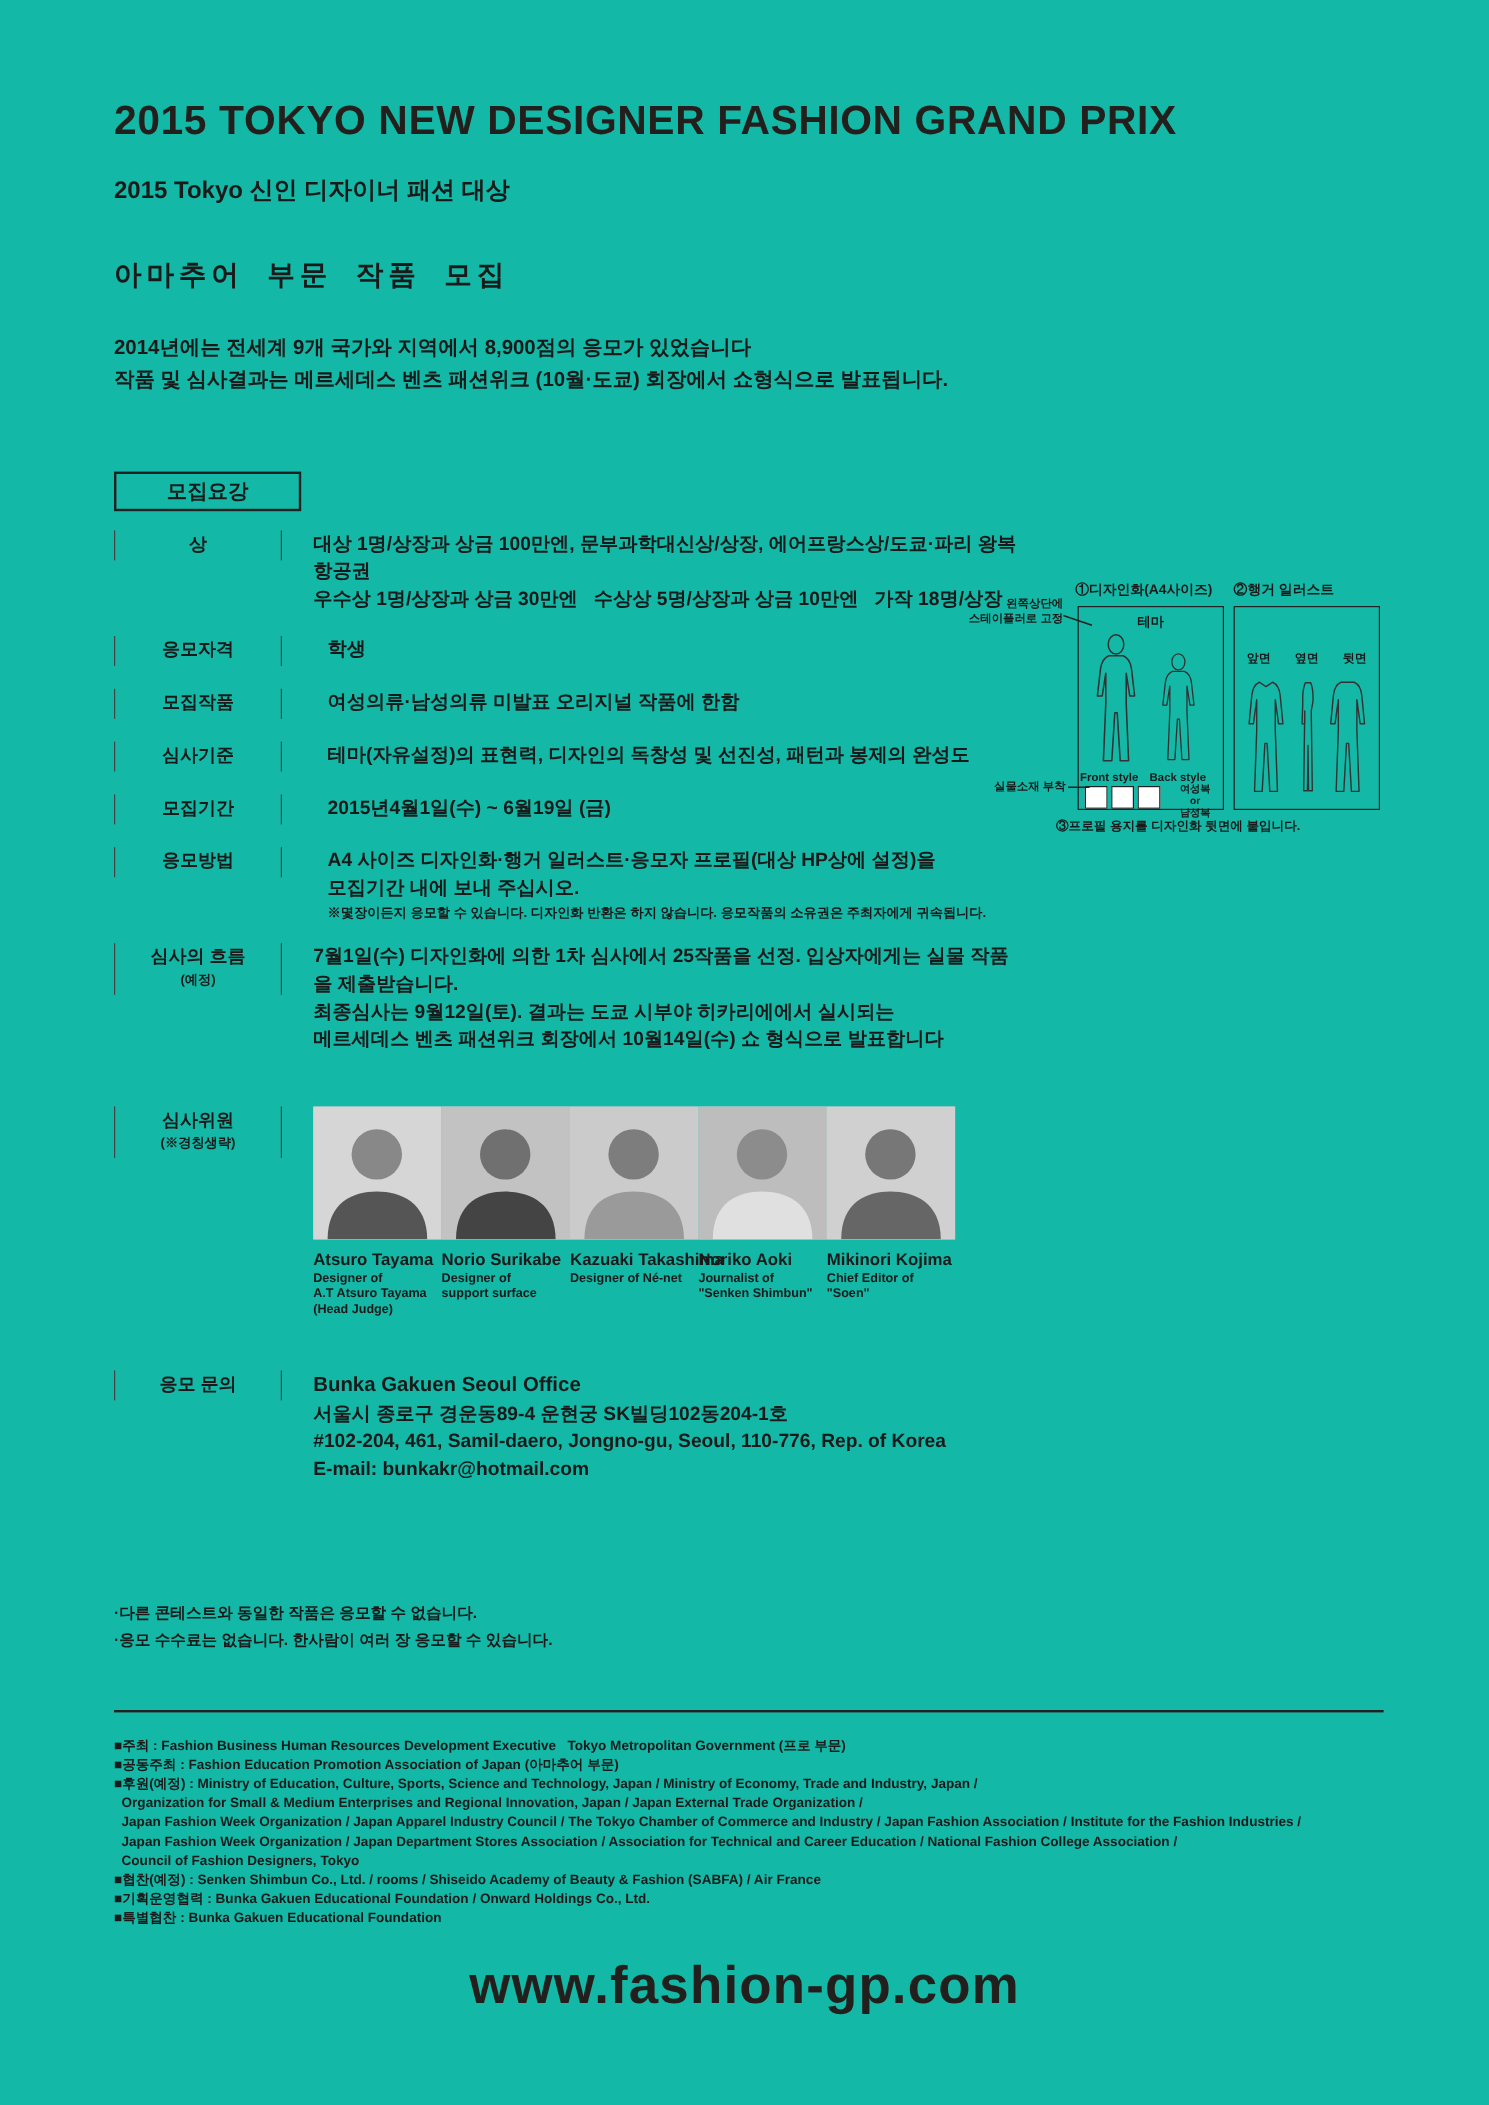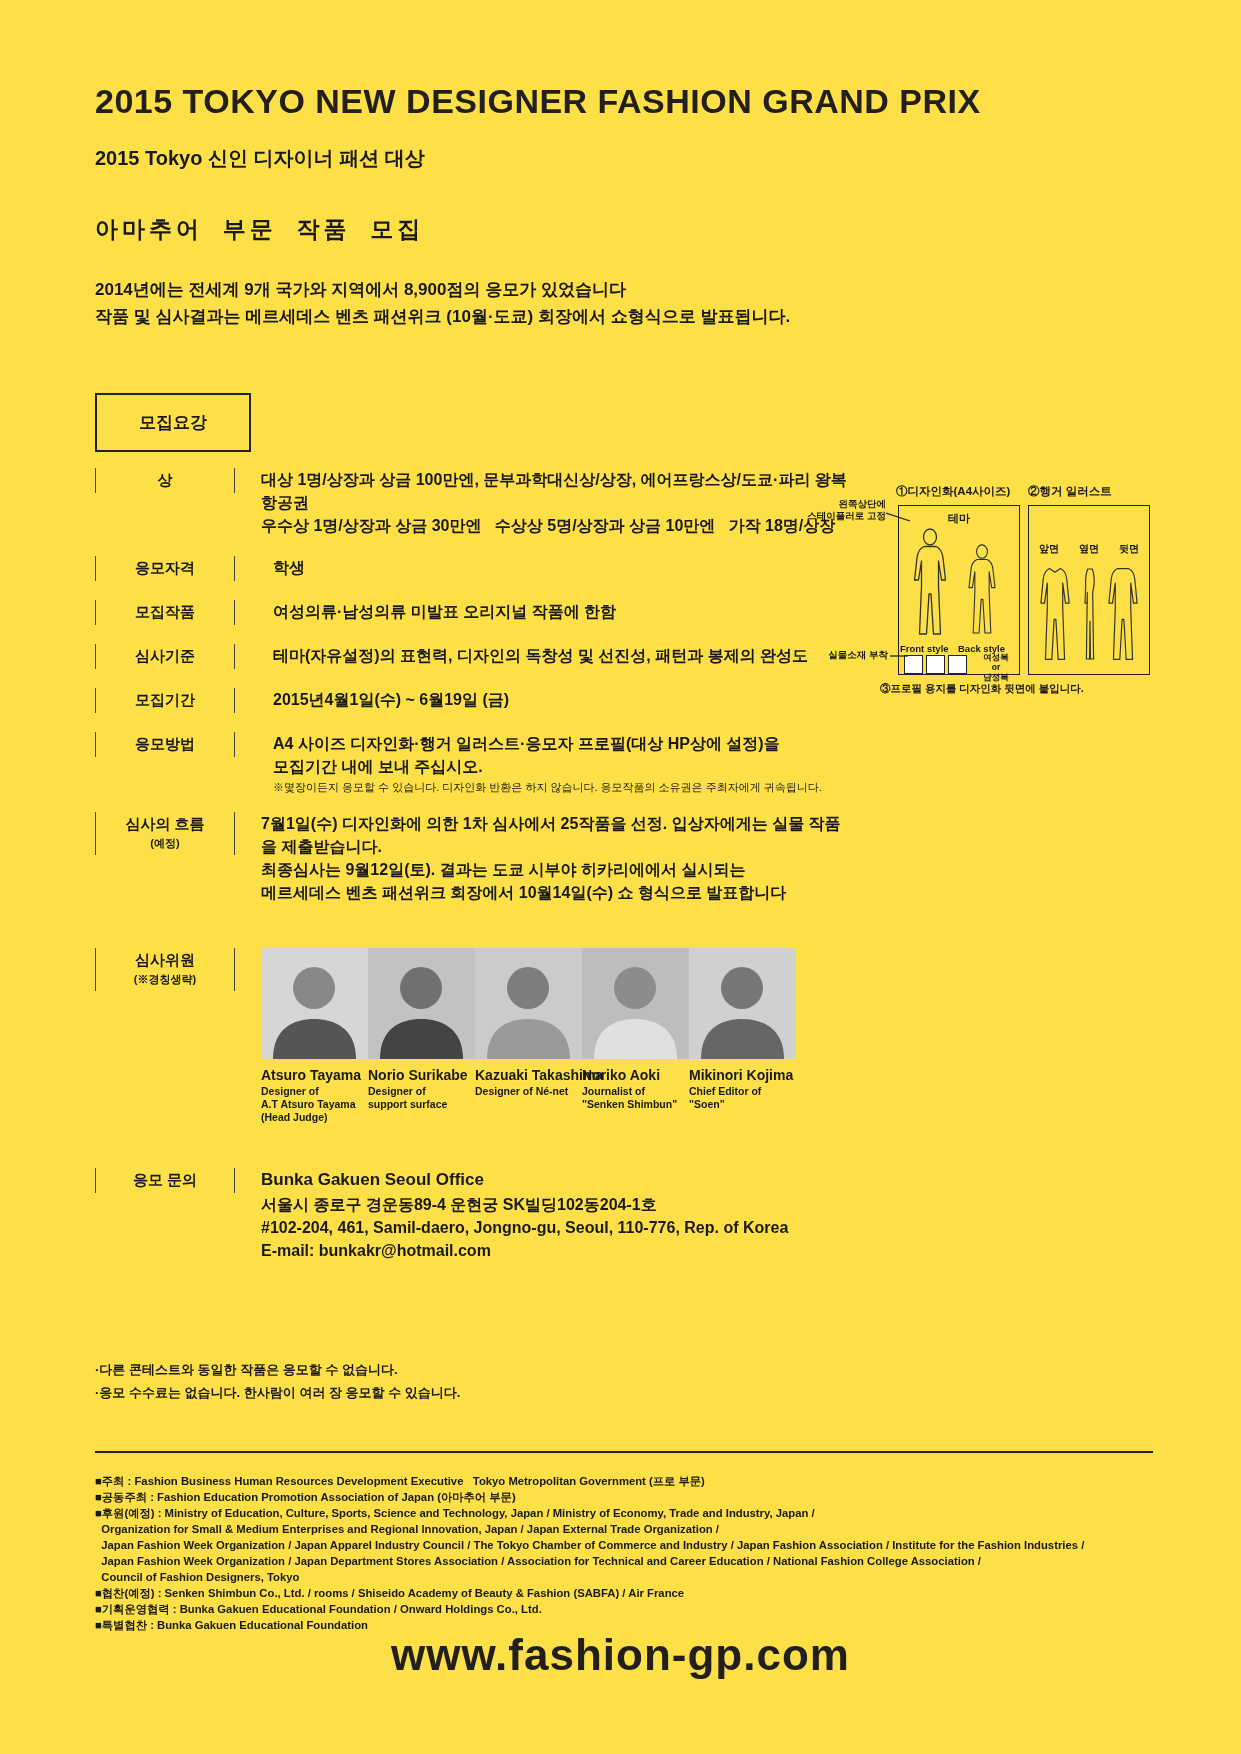--- a/index.html
+++ b/index.html
@@ -1,45 +1,45 @@
 <!DOCTYPE html>
 <html><head>
 <meta charset="utf-8">
 <style>
   html,body{margin:0;padding:0;background:#ffffff;}
   .page{
-    position:relative; width:1241px; height:1754px; background:#fde047;
+    position:relative; width:1241px; height:1754px; background:#14b8a6;
     font-family:"Liberation Sans", sans-serif; color:#1a1a1a; overflow:hidden;
   }
   .content{ position:absolute; left:95px; top:82px; width:760px; }
   h1.title{
     margin:0; font-size:34px; font-weight:700; letter-spacing:0.5px; color:#231f1c;
     white-space:nowrap;
   }
   .subtitle{ margin-top:24px; font-size:20px; font-weight:700; }
   .section-heading{
     margin-top:42px; font-size:23px; font-weight:700;
     font-family:"Liberation Serif", serif; letter-spacing:4px; word-spacing:10px;
   }
   .intro{ margin-top:32px; font-size:17px; font-weight:700; line-height:1.58; }
   .recruit-box{
     margin-top:62px; display:inline-block; border:2px solid #222;
-    padding:16px 42px; font-size:17px; font-weight:700;
+    padding:3px 42px; font-size:17px; font-weight:700;
   }
   .row{ display:flex; align-items:flex-start; margin-top:16px; }
   .row.gap{ margin-top:19px;gap:12px; }
   .rlabel{
     width:138px; border-left:1.5px solid #444; border-right:1.5px solid #444;
     text-align:center; font-size:15px; font-weight:700; padding:3px 0 4px 0;
     flex:0 0 138px; line-height:1.2;
   }
   .rlabel .sub{ font-size:11px; font-weight:700; }
   .rcontent{ margin-left:26px; width:600px; font-size:16px; font-weight:700; line-height:1.44; }
   .cline{ white-space:pre-wrap; }
-  .fineprint{ font-size:11px; font-weight:400; margin-top:2px; white-space:pre-wrap; }
+  .fineprint{ font-size:11px; font-weight:700; margin-top:2px; white-space:pre-wrap; }
   .judges{ margin-left:26px; display:flex; }
   .judge{ width:107px; }
   .photo{ width:107px; height:111px; background:#cdcdcd; overflow:hidden; }
   .jname{ margin-top:8px; font-size:14px; font-weight:700; white-space:nowrap; }
   .jdesc{ margin-top:2px; font-size:10.5px; font-weight:700; line-height:1.25; }
   .contact-org{ font-size:17px; }
   .notes{ margin-top:96px; font-size:13px; font-weight:700; line-height:1.8; }
   .rule{ margin-top:46px; width:1058px; border:none; border-top:2px solid #222; }
   .footer{ margin-top:20px; font-size:11.3px; font-weight:700; line-height:1.42; width:1100px; }
   .footer div{ white-space:pre-wrap; }

